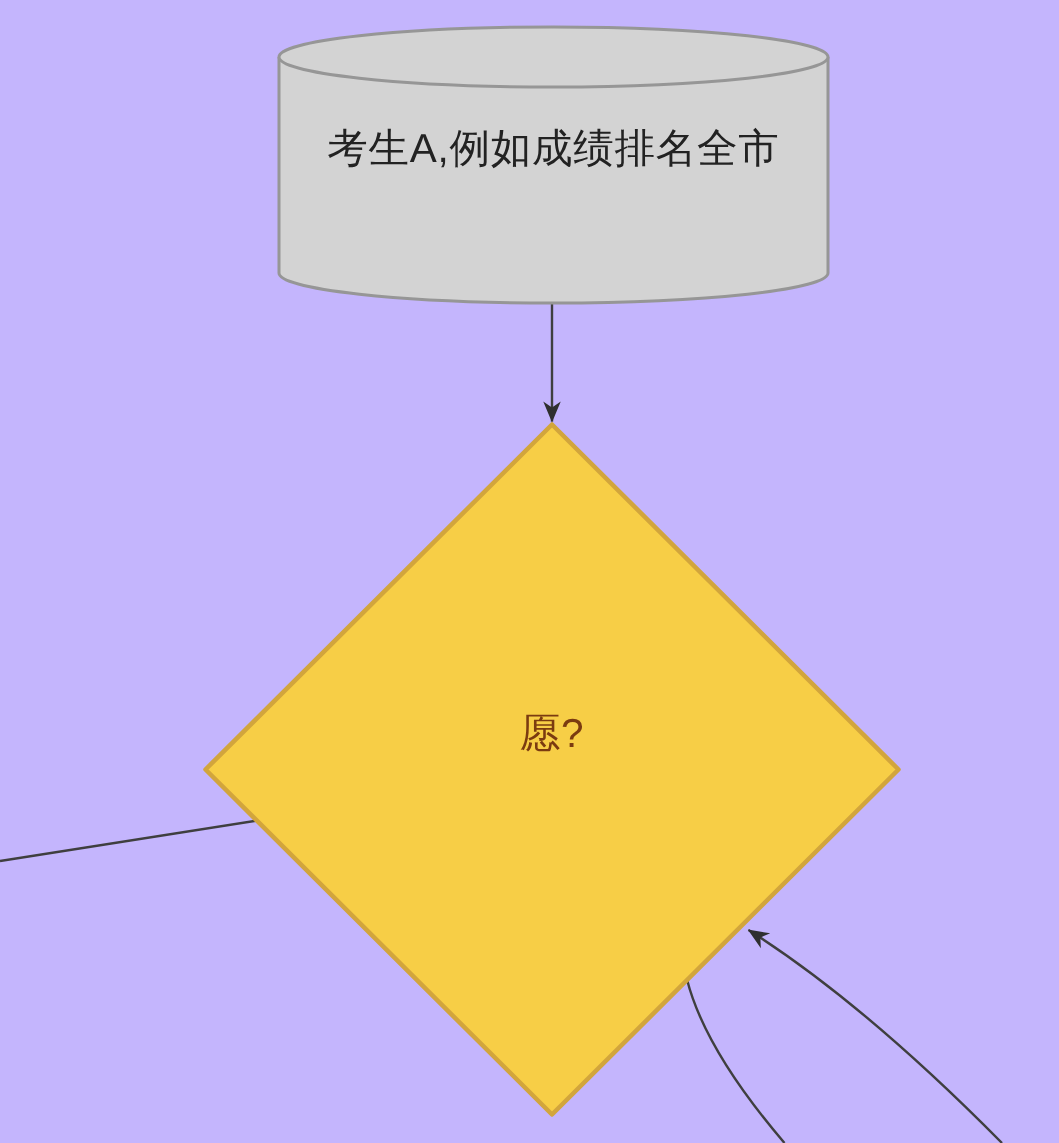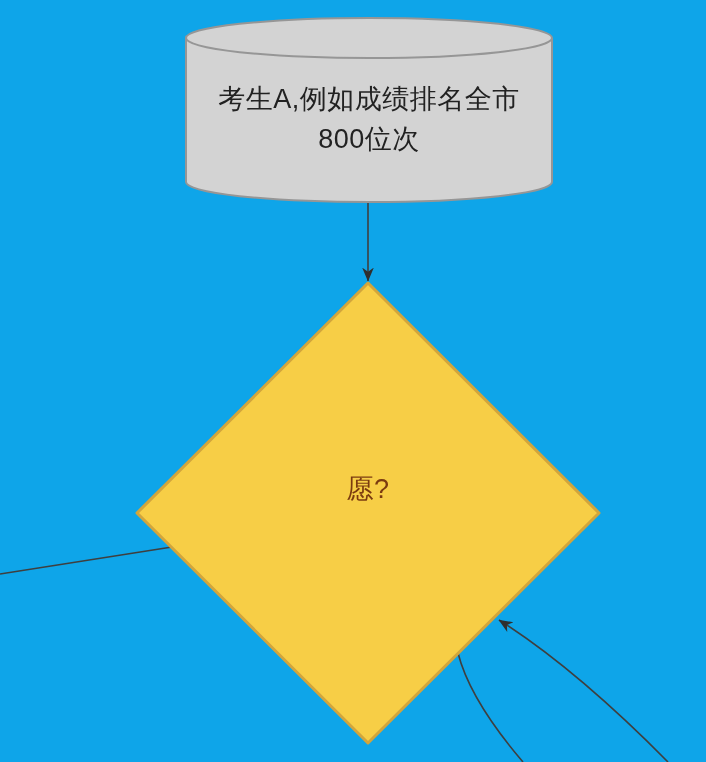--- a/index.html
+++ b/index.html
@@ -4,21 +4,21 @@
 <style>
   html, body {
     margin: 0;
     padding: 0;
     background: #ffffff;
   }
   .canvas {
     position: relative;
     width: 706px;
     height: 762px;
-    background: #0ea5e9;
+    background: #c4b5fd;
     overflow: hidden;
     font-family: "Liberation Sans", sans-serif;
   }
   .canvas svg {
     position: absolute;
     left: 0;
     top: 0;
   }
   .shape-label {
     position: absolute;
@@ -65,20 +65,19 @@
     <g>
       <path d="M186,38 L186,182 A183,20 0 0 0 552,182 L552,38" stroke-width="2" fill="#d3d3d3" stroke="#969696"></path>
       <ellipse cx="369" cy="38" rx="183" ry="20" stroke-width="2" fill="#d3d3d3" stroke="#969696"></ellipse>
     </g>
 
     <polygon points="368,283 599,513 368,743 137,513" stroke-width="3" stroke-linejoin="round" fill="#f7ce46" stroke="#d2a53c"></polygon>
   </svg>
 
   <div class="shape-label cylinder-label">
     <div>考生A,例如成绩排名全市</div>
-    <div>800位次</div>
   </div>
 
   <div class="shape-label diamond-label">
     <div>愿?</div>
   </div>
 
 </div>
 
 </body></html>

